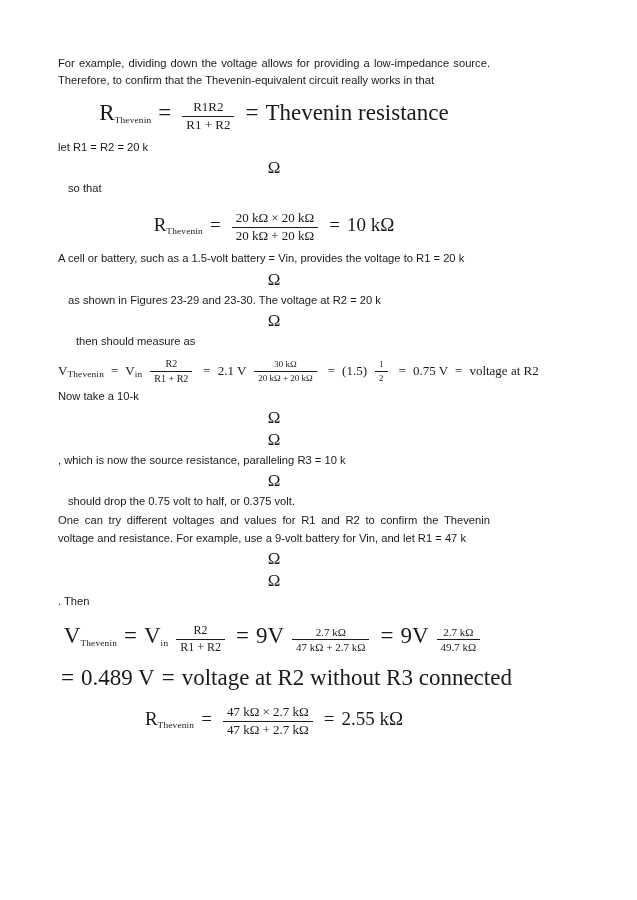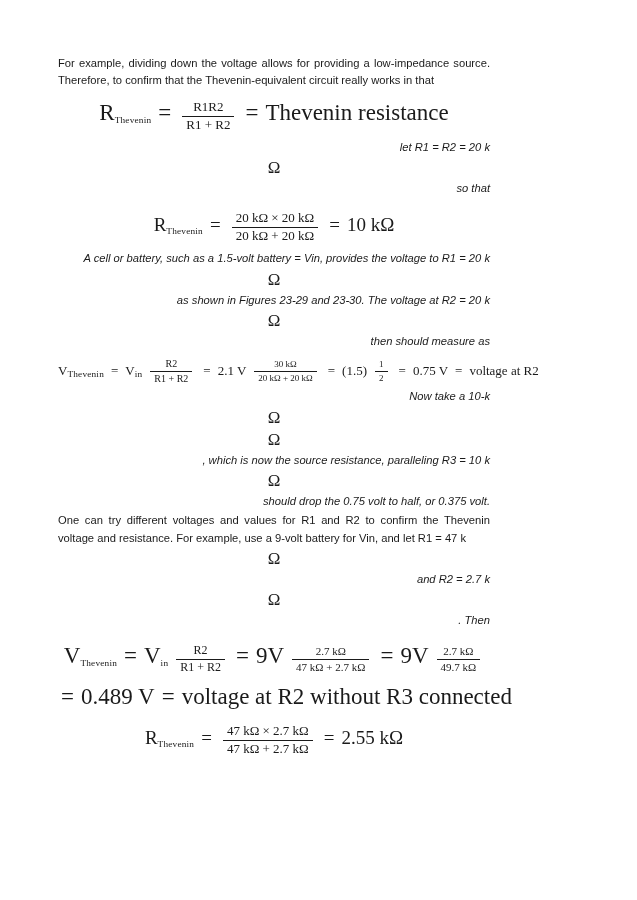--- a/index.html
+++ b/index.html
@@ -21,22 +21,21 @@
     box-sizing: border-box;
     padding: 55px 58px 40px 58px;
   }
   .para {
     font-size: 11.2px;
     line-height: 1.55;
     text-align: justify;
     margin: 0 0 2px 0;
   }
   .para.nojust {
-    text-align: right;
-    font-style: italic;
+    text-align: left;
   }
   .indent-1 { padding-left: 10px; }
   .indent-2 { padding-left: 18px; }
 
   
   .math {
     font-family: "Liberation Serif", serif;
     text-align: center;
     margin: 6px 0 2px 0;
     white-space: nowrap;
@@ -155,21 +154,20 @@
   <div class="omega-line">Ω</div>
 
   <p class="para nojust">, which is now the source resistance, paralleling R3 = 10 k</p>
   <div class="omega-line">Ω</div>
 
   <p class="para nojust indent-1">should drop the 0.75 volt to half, or 0.375 volt.</p>
 
   <p class="para">One can try different voltages and values for R1 and R2 to confirm the Thevenin voltage and resistance. For example, use a 9-volt battery for Vin, and let R1 = 47 k</p>
   <div class="omega-line">Ω</div>
 
-  <p class="para nojust indent-1">and R2 = 2.7 k</p>
   <div class="omega-line">Ω</div>
 
   <p class="para nojust">. Then</p>
 
   <div class="math spaced">
     <span class="big var">V</span><span class="sub var">Thevenin</span>
     <span class="big eqline">=</span>
     <span class="big var">V</span><span class="sub var">in</span>
     <span class="frac" style="font-size:12px">
       <span class="num">R2</span>

